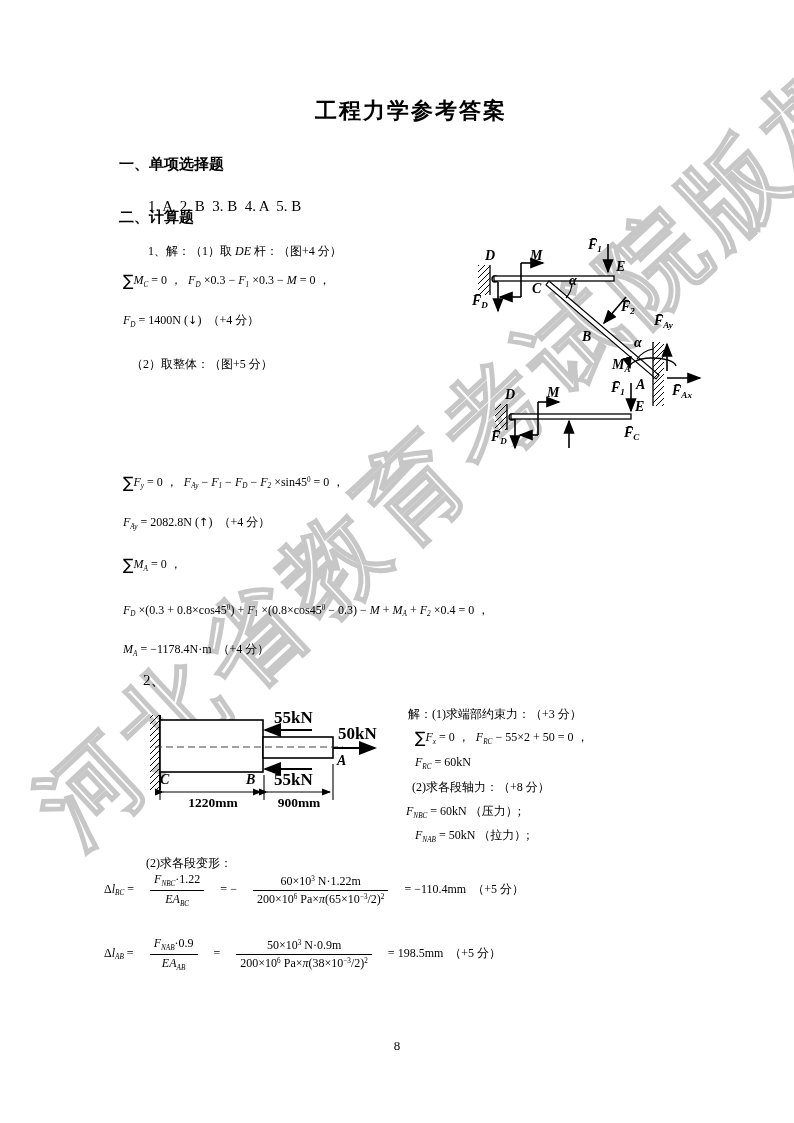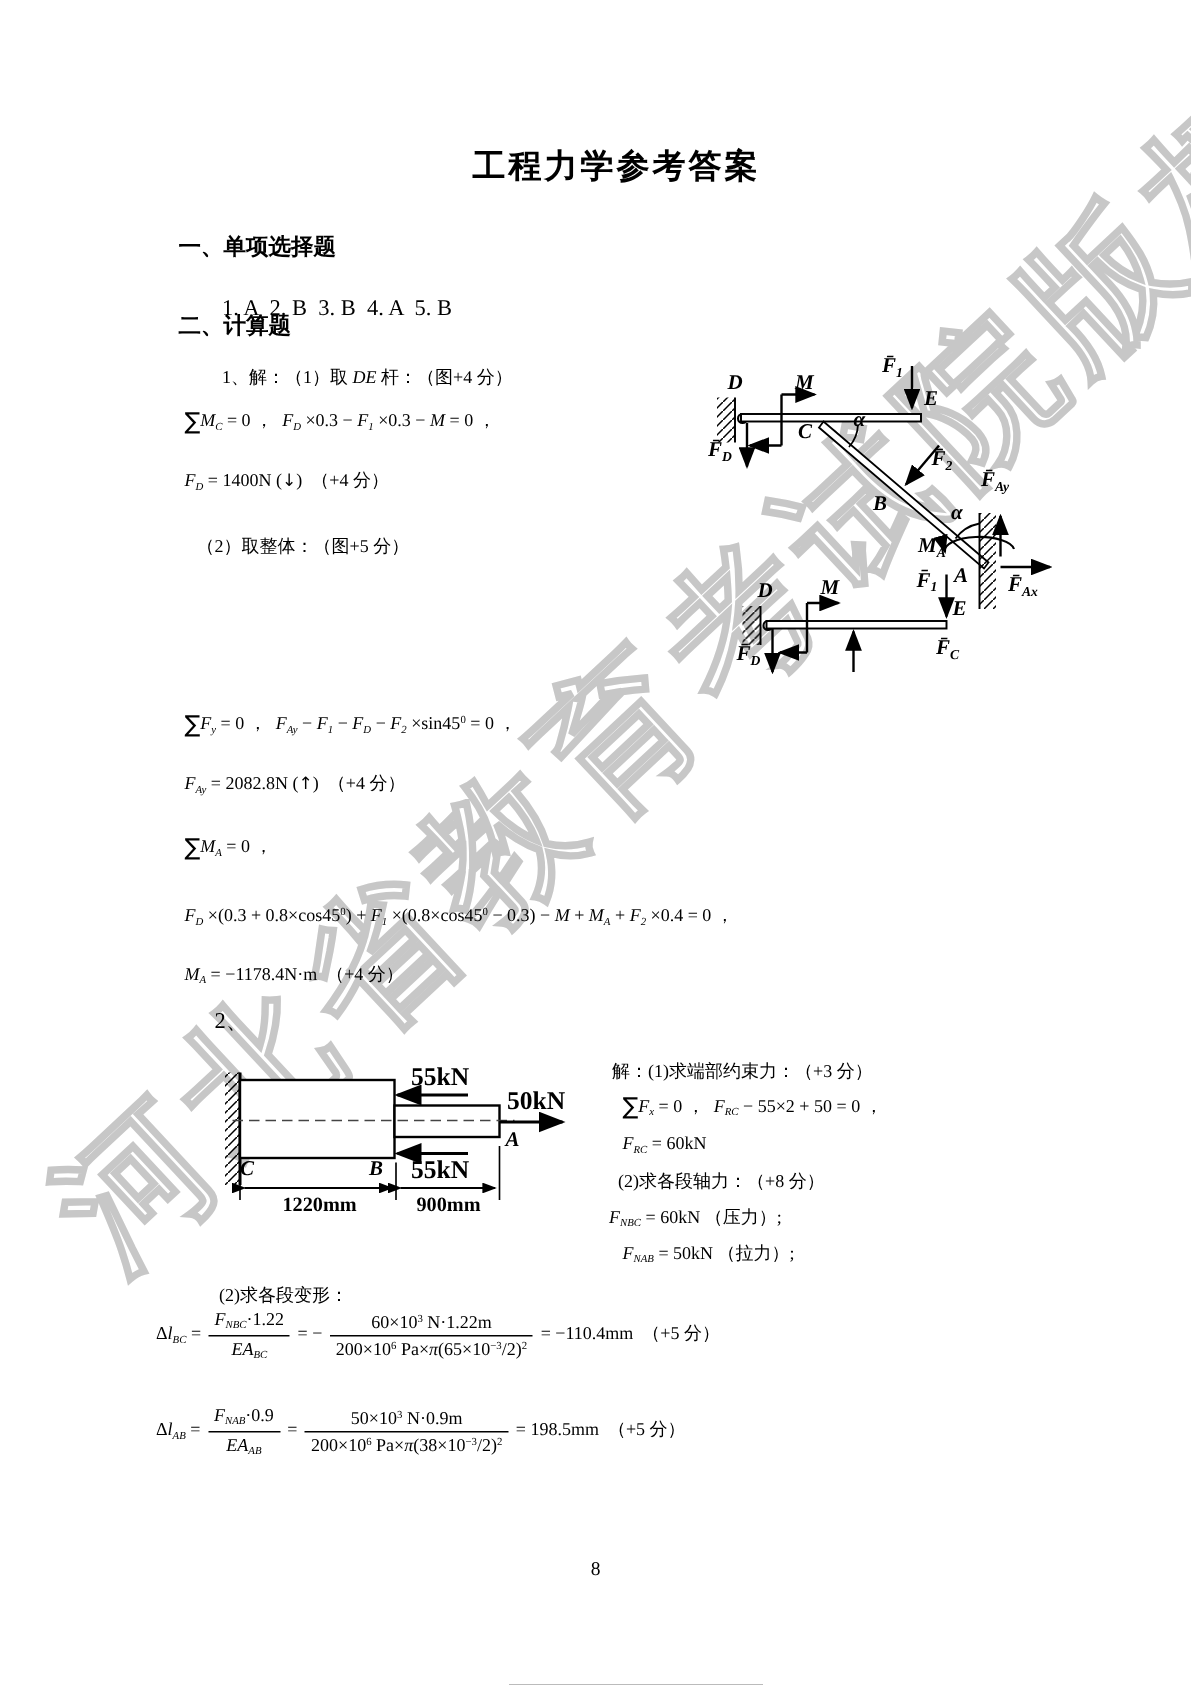--- a/index.html
+++ b/index.html
@@ -10,21 +10,21 @@
          font-weight:bold;font-size:22px;letter-spacing:2px;margin-left:28px;}
   .heading{font-family:"Liberation Sans",sans-serif;font-weight:bold;font-size:15px;}
   .cn{font-size:15px;}
   .eq{font-size:12px;white-space:pre;line-height:22px;}
   .it{font-style:italic;}
   .ss{font-size:0.6em;}
   .sub{vertical-align:-0.35em;font-style:italic;letter-spacing:0;}
   .sup{vertical-align:0.55em;}
   .big{font-family:"DejaVu Sans",sans-serif;font-size:1.3em;vertical-align:-0.12em;}
   .rm{font-family:"DejaVu Sans",sans-serif;font-size:0.95em;}
-  .frac{display:inline-block;vertical-align:middle;text-align:center;margin:0 2px;line-height:1.25;}
+  .frac{display:inline-block;vertical-align:middle;text-align:center;margin:0 13px;line-height:1.25;}
   .frac .num{display:block;border-bottom:1.2px solid #000;padding:0 4px 1px;}
   .frac .den{display:block;padding:1px 4px 0;}
   .fig{position:absolute;}
   .fig svg{position:absolute;left:0;top:0;}
   .figlab{position:absolute;font-weight:bold;font-style:italic;font-size:14px;white-space:pre;line-height:14px;}
   .figlab .ss{font-size:0.65em;}
   .figlab2{position:absolute;font-weight:bold;font-style:normal;font-size:17px;white-space:pre;line-height:14px;}
   .dimlab{position:absolute;font-weight:bold;font-size:13.5px;text-align:center;line-height:14px;}
   .wm{position:absolute;left:55px;top:758px;white-space:nowrap;
       transform:rotate(-43deg);transform-origin:0 50%;

